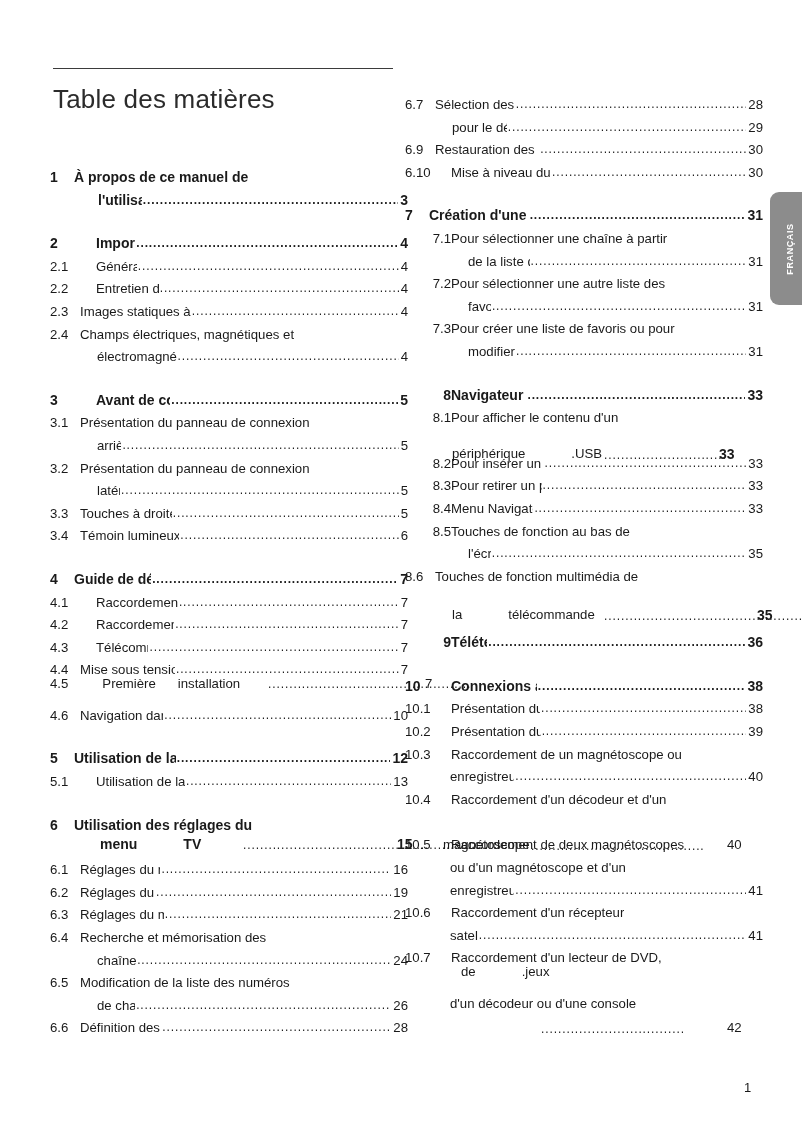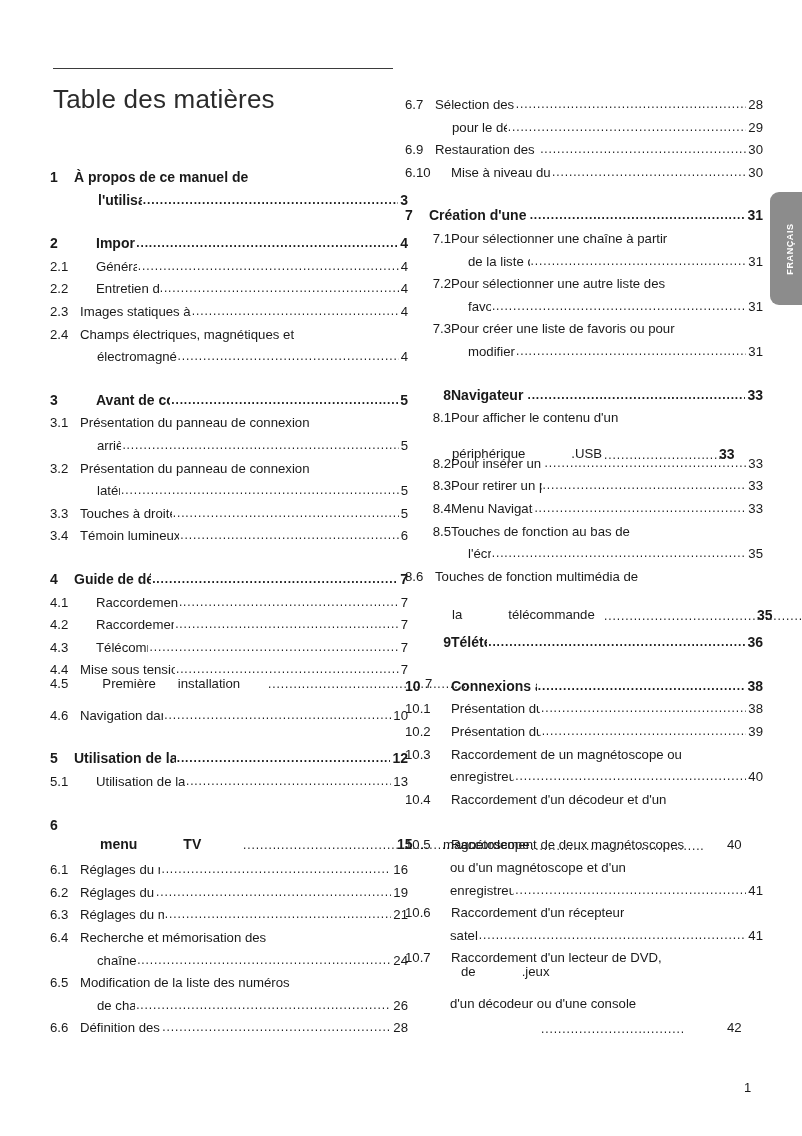--- a/index.html
+++ b/index.html
@@ -305,20 +305,21 @@
         </div>
         <div class="row ind-b">
           <span class="num">5.1</span>
           <span class="txt">Utilisation de la touche OPTION</span>
           <span class="leaders"></span>
           <span class="pg">13</span>
         </div>
         <div class="gap"></div>
         <div class="row ind-a major">
           <span class="num">6</span>
+          <span class="txt">Utilisation des réglages du</span>
         </div>
         <div style="height: 23px;"></div>
         <div class="row ind-c">
           <span class="num">6.1</span>
           <span class="txt">Réglages du menu Image</span>
           <span class="leaders"></span>
           <span class="pg">16</span>
         </div>
         <div class="row ind-c">
           <span class="num">6.2</span>

